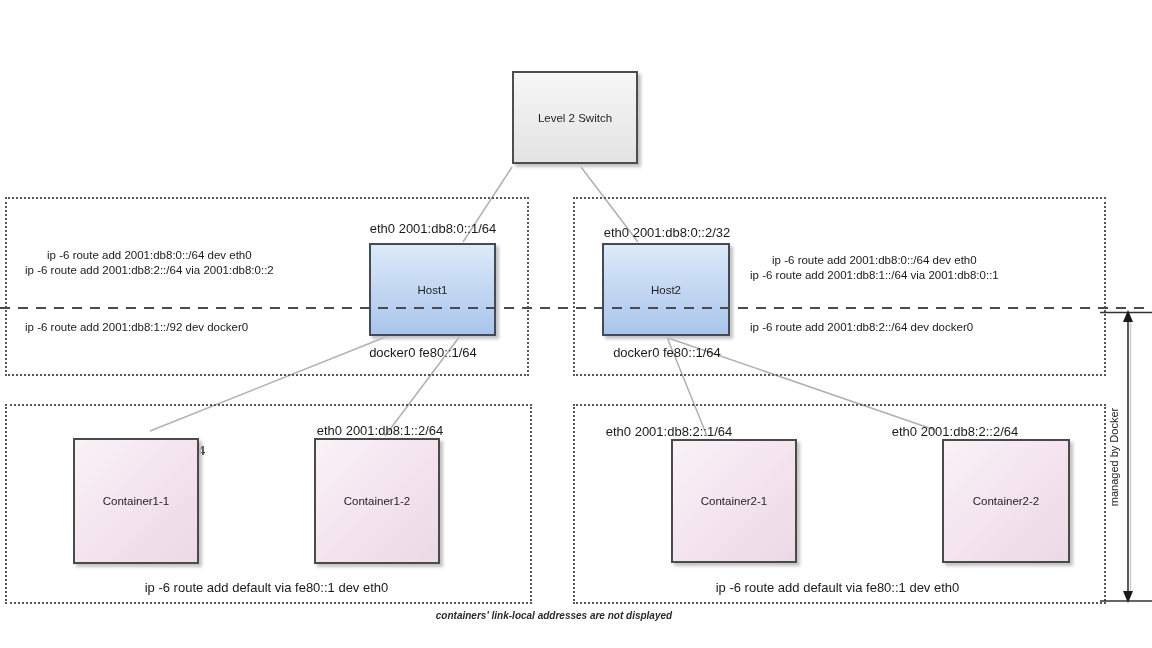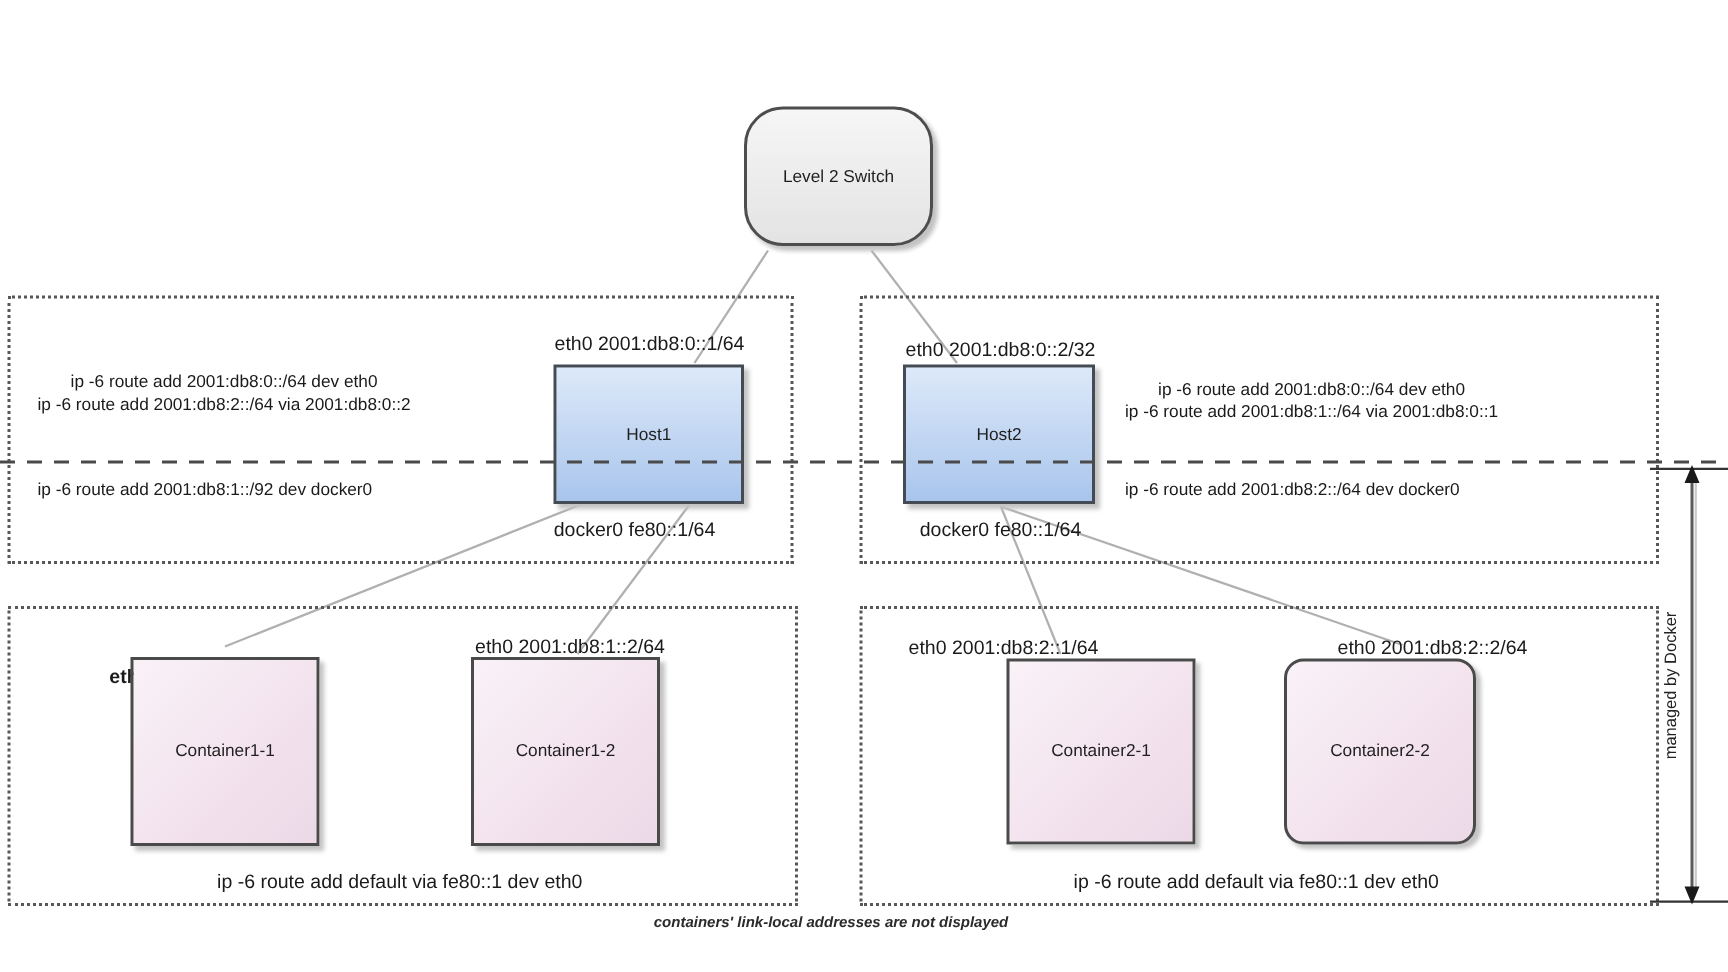--- a/index.html
+++ b/index.html
@@ -52,21 +52,21 @@
     <line x1="460" y1="336" x2="385" y2="436" stroke="#b0b0b0" stroke-width="1.5"></line>
     <line x1="667" y1="337" x2="707" y2="436" stroke="#b0b0b0" stroke-width="1.5"></line>
     <line x1="668" y1="338" x2="935" y2="430" stroke="#b0b0b0" stroke-width="1.5"></line>
   </svg>
 
   <div class="region" style="left:5px;top:197px;width:520px;height:175px;"></div>
   <div class="region" style="left:573px;top:197px;width:529px;height:175px;"></div>
   <div class="region" style="left:5px;top:404px;width:523px;height:196px;"></div>
   <div class="region" style="left:573px;top:404px;width:529px;height:196px;"></div>
 
-  <div class="node switch" style="left:496px;top:71px;width:122px;height:89px;border-radius:26px;">
+  <div class="node switch" style="left:512px;top:71px;width:122px;height:89px;">
     <span>Level 2 Switch</span>
   </div>
 
   <div class="node host" style="left:369px;top:243px;width:123px;height:89px;">
     <span>Host1</span>
   </div>
   <div class="node host" style="left:602px;top:243px;width:124px;height:89px;">
     <span>Host2</span>
   </div>
 
@@ -88,30 +88,30 @@
   </div>
   <div class="routes" style="left:750px;top:320px;">
     <div>ip -6 route add 2001:db8:2::/64 dev docker0</div>
   </div>
 
   <div class="lbl center" style="left:54px;top:443px;width:170px;font-weight:bold;">eth0 2001:db8:1::1/64</div>
   <div class="lbl center" style="left:295px;top:423px;width:170px;">eth0 2001:db8:1::2/64</div>
   <div class="lbl center" style="left:584px;top:424px;width:170px;">eth0 2001:db8:2::1/64</div>
   <div class="lbl center" style="left:870px;top:424px;width:170px;">eth0 2001:db8:2::2/64</div>
 
-  <div class="node container-box" style="left:87px;top:438px;width:122px;height:122px;">
+  <div class="node container-box" style="left:73px;top:438px;width:122px;height:122px;">
     <span>Container1-1</span>
   </div>
   <div class="node container-box" style="left:314px;top:438px;width:122px;height:122px;">
     <span>Container1-2</span>
   </div>
   <div class="node container-box" style="left:644px;top:439px;width:122px;height:120px;margin-left:27px;">
     <span>Container2-1</span>
   </div>
-  <div class="node container-box" style="left:856px;top:439px;width:124px;height:120px;border-radius:13px;">
+  <div class="node container-box" style="left:942px;top:439px;width:124px;height:120px;">
     <span>Container2-2</span>
   </div>
 
   <div class="lbl center" style="left:5px;top:580px;width:523px;">ip -6 route add default via fe80::1 dev eth0</div>
   <div class="lbl center" style="left:573px;top:580px;width:529px;">ip -6 route add default via fe80::1 dev eth0</div>
 
   <div class="caption" style="left:304px;top:610px;width:500px;">containers' link-local addresses are not displayed</div>
 
   <div class="managed">managed by Docker</div>
 

